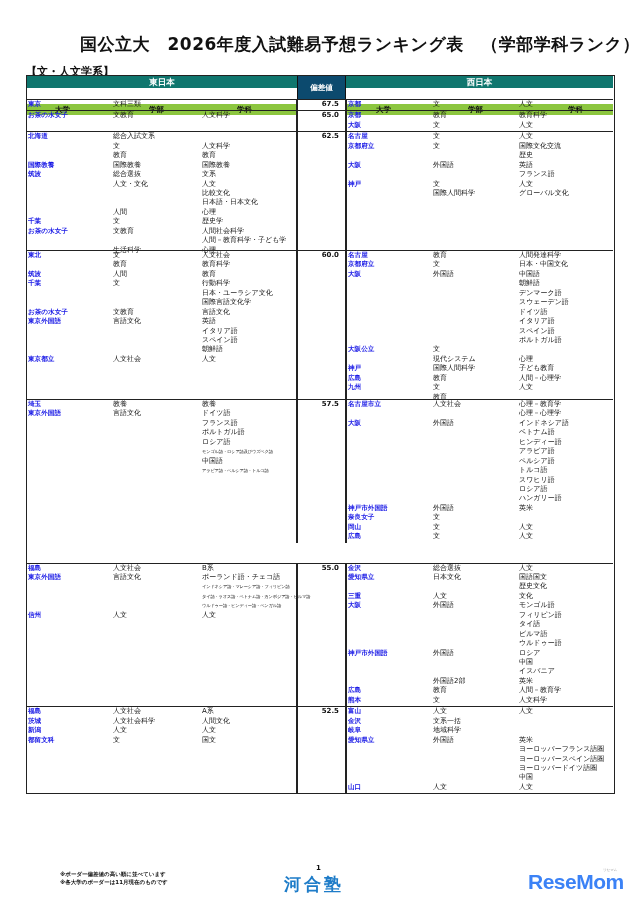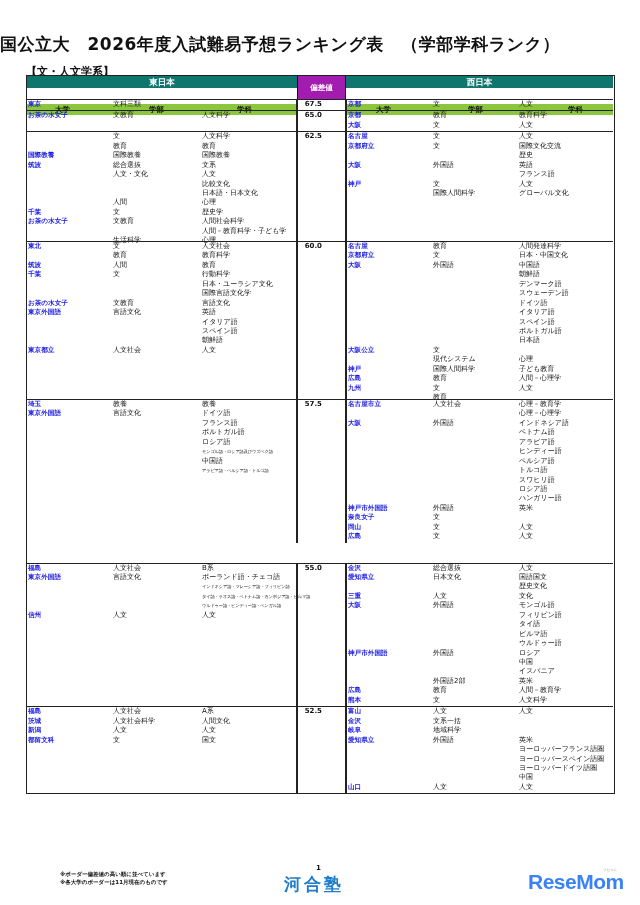--- a/index.html
+++ b/index.html
@@ -1,36 +1,36 @@
 <!DOCTYPE html>
 <html><head>
 <meta charset="utf-8">
 <style>
   html,body{margin:0;padding:0;background:#fff;}
   body{width:640px;height:905px;position:relative;overflow:hidden;font-family:"DejaVu Sans",sans-serif;color:#111;}
-  .title{position:absolute;left:0;top:33px;width:640px;text-align:left;font-size:17px;font-weight:bold;letter-spacing:0.5px;}
+  .title{position:absolute;left:0;top:33px;width:640px;text-align:right;font-size:17px;font-weight:bold;letter-spacing:0.5px;}
   .section{position:absolute;left:26px;top:64px;font-size:11px;font-weight:bold;}
   .tbl{position:absolute;left:26px;top:75px;width:589px;border:1.5px solid #222;box-sizing:border-box;}
   .hdr-region{position:absolute;top:0;height:12px;background:#0f766e;color:#fff;font-size:8.5px;font-weight:bold;text-align:center;line-height:12px;}
   .hdr-cols{position:absolute;top:28px;height:11px;background:#8cc63f;font-size:7.5px;font-weight:bold;line-height:11px;}
   .hdr-cols span{position:absolute;top:0;}
-  .hdr-dev{position:absolute;top:0;left:270px;width:49px;height:23px;background:#a21caf;color:#fff;font-size:7.5px;font-weight:bold;text-align:center;line-height:23px;border-left:1.5px solid #111;border-right:1.5px solid #111;box-sizing:border-box;}
+  .hdr-dev{position:absolute;top:0;left:270px;width:49px;height:23px;background:#0c4a6e;color:#fff;font-size:7.5px;font-weight:bold;text-align:center;line-height:23px;border-left:1.5px solid #111;border-right:1.5px solid #111;box-sizing:border-box;}
   .band{position:absolute;left:0;width:586px;border-top:1.5px solid #222;box-sizing:border-box;}
   .half{position:absolute;top:0;font-size:7px;line-height:9.45px;text-align:right;}
   .half .line{position:relative;height:9.45px;white-space:nowrap;}
   .half .u{position:absolute;left:1px;color:#1a1ae6;font-weight:bold;font-size:6.6px;}
   .half .f{position:absolute;}
   .half .d{position:absolute;}
   .east{left:0;width:270px;}
   .east .f{left:86px;}
   .east .d{left:175px;}
   .west{left:320px;width:259px;}
   .west .f{left:86px;}
   .west .d{left:172px;}
-  .dev{position:absolute;left:270px;width:49px;top:0;text-align:right;padding-right:24px;box-sizing:border-box;font-size:7px;font-weight:bold;line-height:9.45px;}
+  .dev{position:absolute;left:270px;width:49px;top:0;text-align:right;padding-right:7px;box-sizing:border-box;font-size:7px;font-weight:bold;line-height:9.45px;}
   .vline{position:absolute;top:0;bottom:0;width:1.5px;background:#222;}
   .small{font-size:4.3px;letter-spacing:-0.2px;}
   .footnote{position:absolute;left:60px;top:871px;font-size:5.5px;line-height:7.5px;font-weight:bold;}
   .pagenum{position:absolute;left:316px;top:864px;font-size:7px;font-weight:bold;}
   .kawai{position:absolute;left:284px;top:873px;font-size:17px;font-weight:bold;color:#1e7cc8;letter-spacing:3px;}
   .resemom{position:absolute;left:528px;top:870px;font-size:21px;font-weight:bold;color:#3b82f6;letter-spacing:-0.5px;font-family:"Liberation Sans",sans-serif;}
   .resemom-sub{position:absolute;left:603px;top:868px;font-size:3.5px;color:#999;}
 </style>
 </head>
 <body>
@@ -97,20 +97,25 @@
             <span class="f">文</span>
             <span class="d">人文</span>
           </div>
         </div>
         <div class="vline" style="left: 269px;"></div>
         <div class="vline" style="left: 318px;"></div>
       </div>
       <div class="band" style="top: 55.35px; height: 124.85px;">
         <div class="half east">
           <div class="line">
+            <span class="u">北海道</span>
+            <span class="f">総合入試文系</span>
+            <span class="d"></span>
+          </div>
+          <div class="line">
             <span class="u"></span>
             <span class="f">文</span>
             <span class="d">人文科学</span>
           </div>
           <div class="line">
             <span class="u"></span>
             <span class="f">教育</span>
             <span class="d">教育</span>
           </div>
           <div class="line">
@@ -198,21 +203,21 @@
           </div>
           <div class="line">
             <span class="u"></span>
             <span class="f">国際人間科学</span>
             <span class="d">グローバル文化</span>
           </div>
         </div>
         <div class="vline" style="left: 269px;"></div>
         <div class="vline" style="left: 318px;"></div>
       </div>
-      <div class="band" style="top: 165px; height: 162.65px;">
+      <div class="band" style="top: 174px; height: 162.65px;">
         <div class="half east">
           <div class="line">
             <span class="u">東北</span>
             <span class="f">文</span>
             <span class="d">人文社会</span>
           </div>
           <div class="line">
             <span class="u"></span>
             <span class="f">教育</span>
             <span class="d">教育科学</span>
@@ -312,25 +317,20 @@
           </div>
           <div class="line">
             <span class="u"></span>
             <span class="f"></span>
             <span class="d">スペイン語</span>
           </div>
           <div class="line">
             <span class="u"></span>
             <span class="f"></span>
             <span class="d">ポルトガル語</span>
-          </div>
-          <div class="line">
-            <span class="u"></span>
-            <span class="f"></span>
-            <span class="d">日本語</span>
           </div>
           <div class="line">
             <span class="u">大阪公立</span>
             <span class="f">文</span>
             <span class="d"></span>
           </div>
           <div class="line">
             <span class="u"></span>
             <span class="f">現代システム</span>
             <span class="d">心理</span>
@@ -420,26 +420,26 @@
             <span class="d">インドネシア語</span>
           </div>
           <div class="line">
             <span class="u"></span>
             <span class="f"></span>
             <span class="d">ベトナム語</span>
           </div>
           <div class="line">
             <span class="u"></span>
             <span class="f"></span>
+            <span class="d">ヒンディー語</span>
+          </div>
+          <div class="line">
+            <span class="u"></span>
+            <span class="f"></span>
             <span class="d">アラビア語</span>
-          </div>
-          <div class="line">
-            <span class="u"></span>
-            <span class="f"></span>
-            <span class="d">ヒンディー語</span>
           </div>
           <div class="line">
             <span class="u"></span>
             <span class="f"></span>
             <span class="d">ペルシア語</span>
           </div>
           <div class="line">
             <span class="u"></span>
             <span class="f"></span>
             <span class="d">トルコ語</span>

